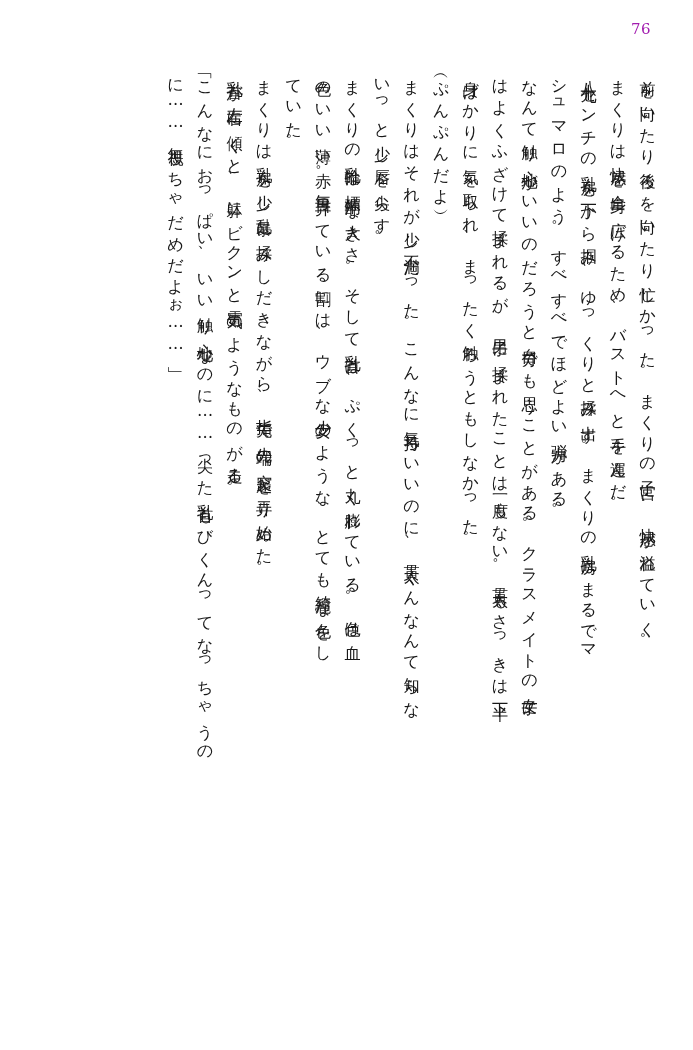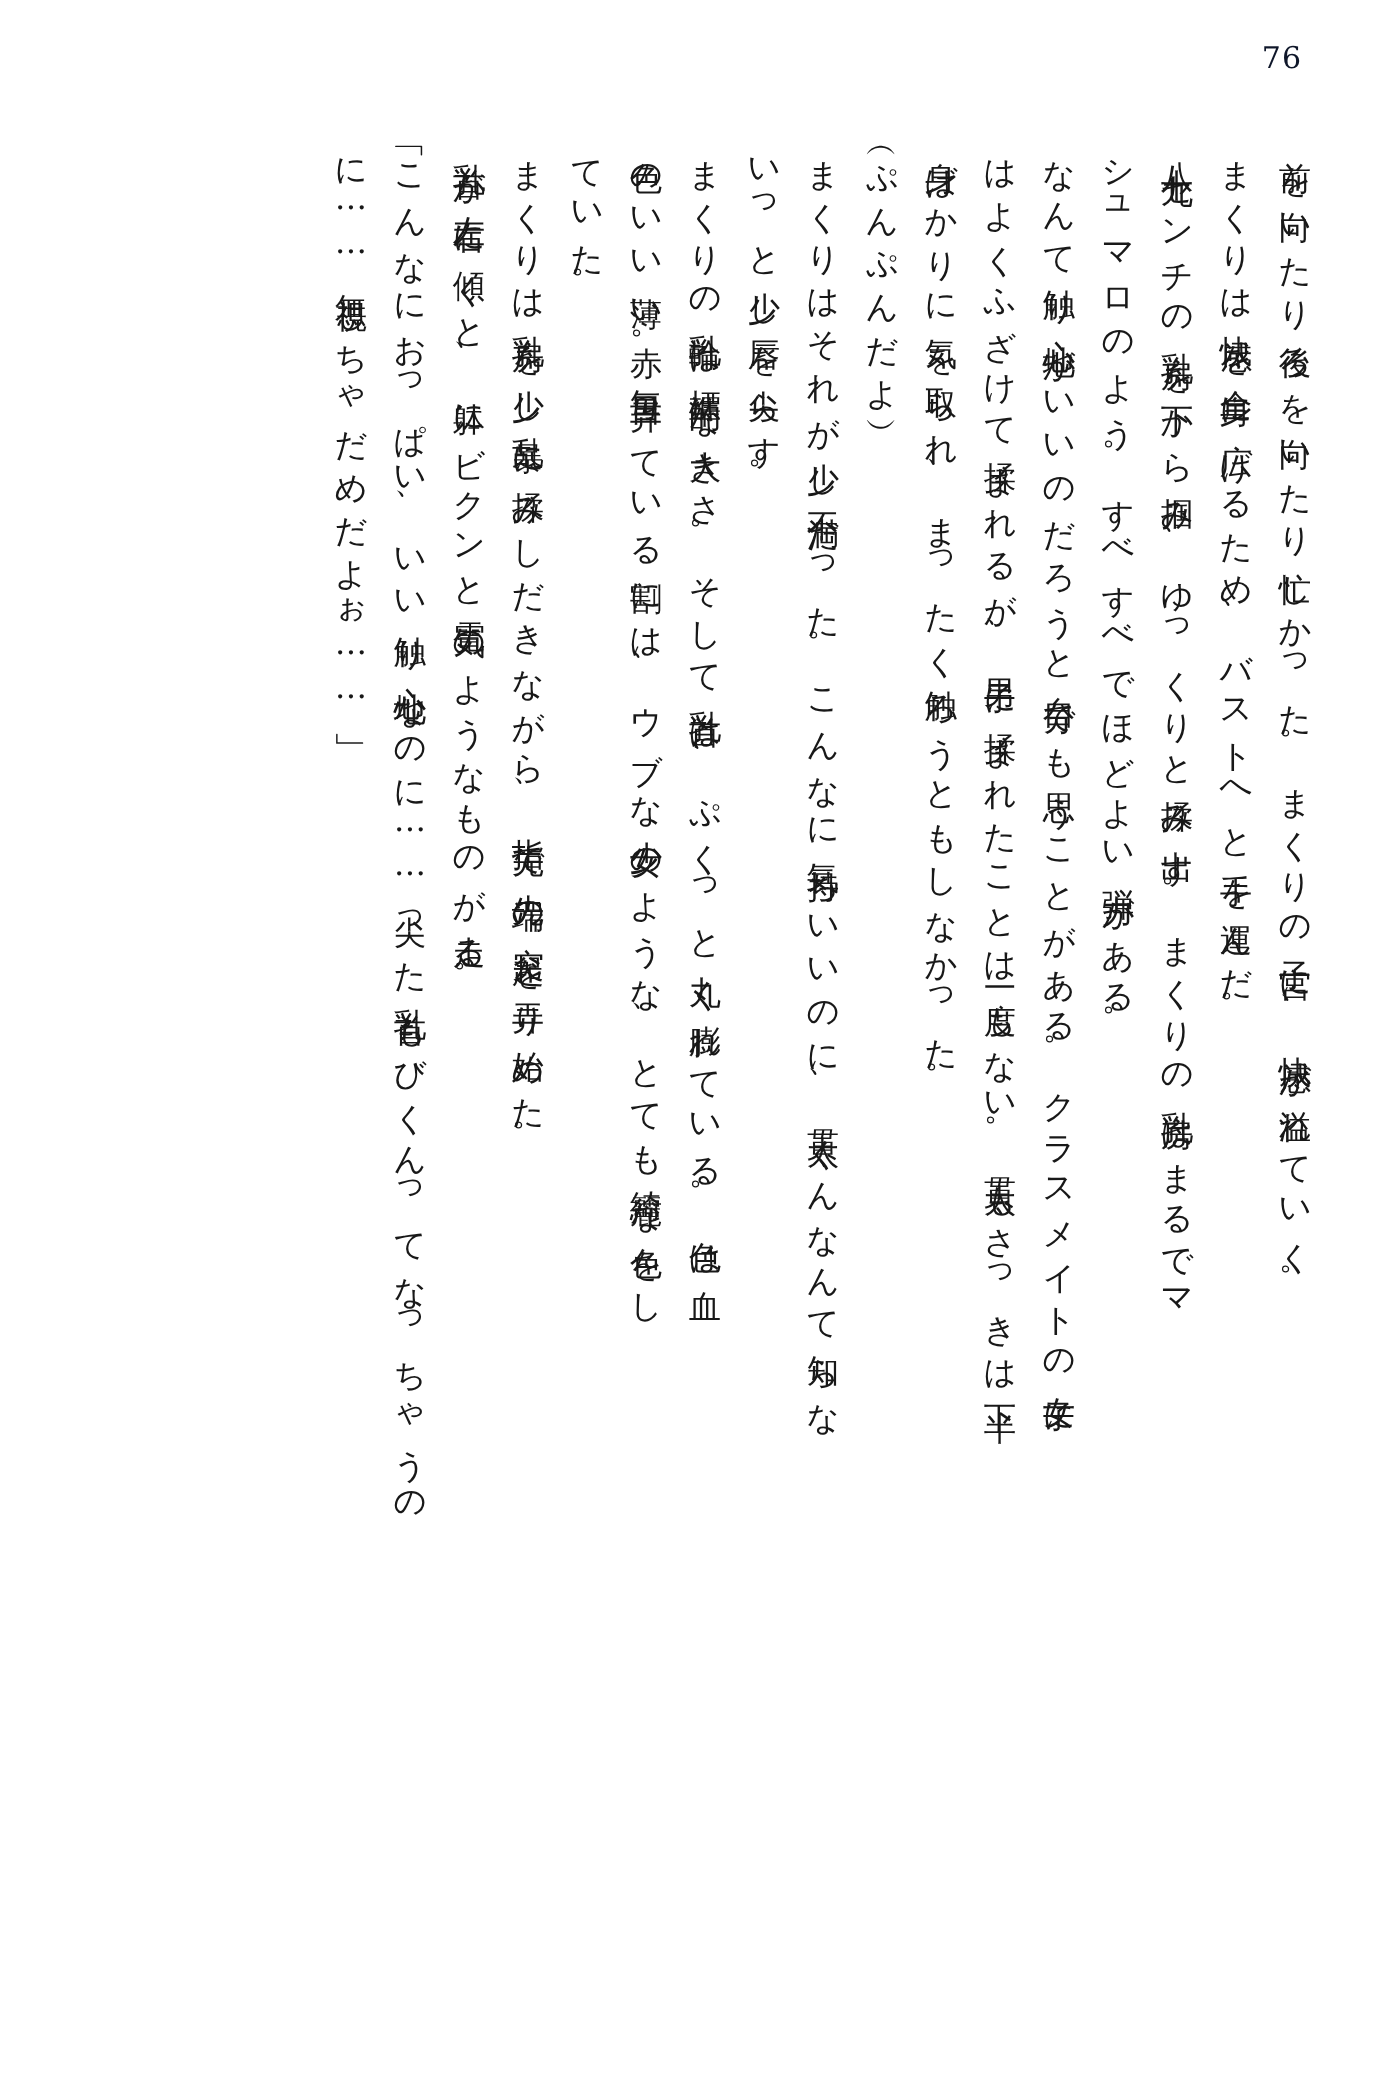--- a/index.html
+++ b/index.html
@@ -20,21 +20,21 @@
     height: 1050px;
     box-sizing: border-box;
     background: #ffffff;
   }
   .page-number {
     position: absolute;
     top: 20px;
     right: 42px;
     font-size: 15px;
     font-family: "DejaVu Serif", "Liberation Serif", serif;
-    color: #0f172a;
+    color: #a21caf;
     letter-spacing: 0.5px;
     margin-left: 12px;
   }
   .text-body {
     position: absolute;
     top: 68px;
     left: 38px;
     right: 38px;
     height: 930px;
     display: flex;

